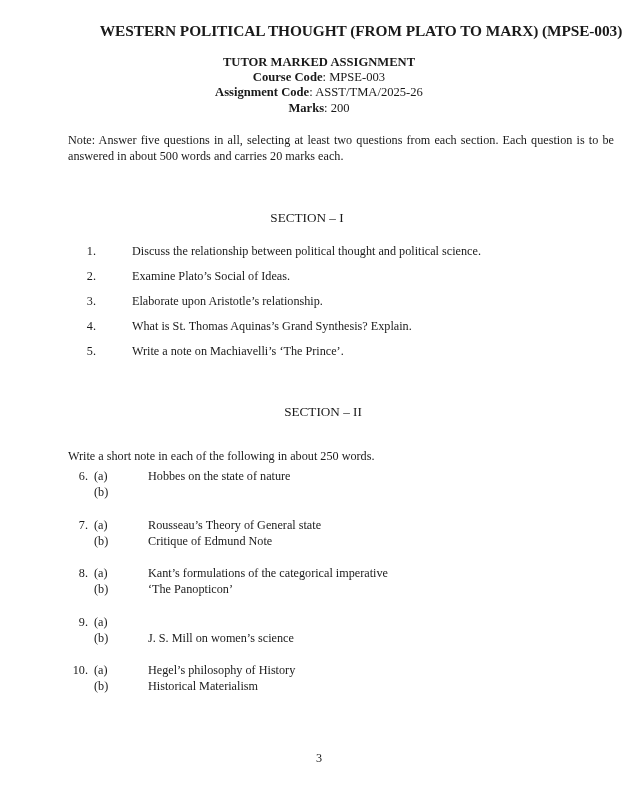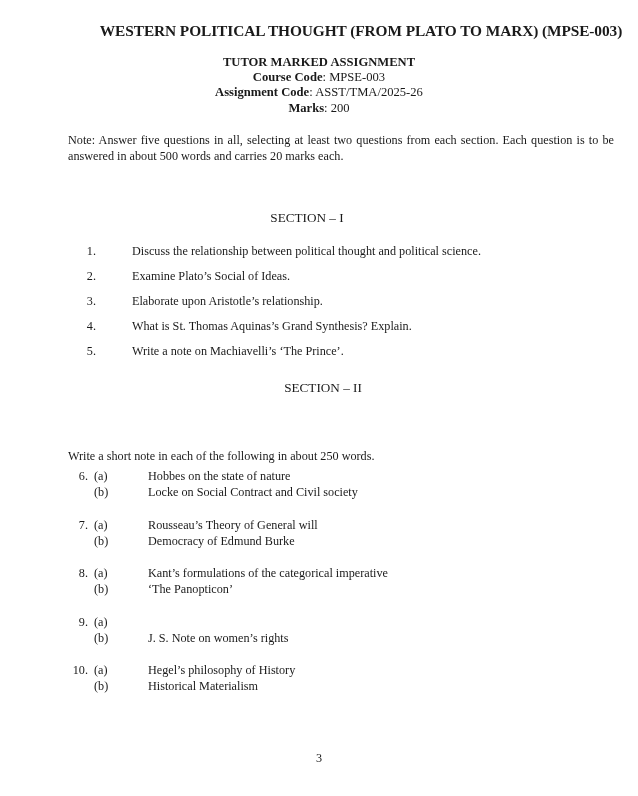--- a/index.html
+++ b/index.html
@@ -64,21 +64,21 @@
   .section-heading {
     position: absolute;
     left: 0;
     width: 558px;
     text-align: center;
     font-size: 13.2px;
     font-weight: normal;
     margin-left: 28px;
   }
   #section-1-heading { top: 210px; }
-  #section-2-heading { top: 380px; padding-left: 16px; }
+  #section-2-heading { top: 404px; padding-left: 16px; }
 
   
   .qlist {
     position: absolute;
     top: 243px;
     left: 0;
     width: 638px;
     font-size: 12.2px;
   }
   .qrow {
@@ -212,33 +212,32 @@
   <div class="qlist2">
 
     <div class="qgroup">
       <div class="qsubrow">
         <span class="qnum2">6.</span>
         <span class="qlabel2">(a)</span>
         <span class="qtext2">Hobbes on the state of nature</span>
       </div>
       <div class="qsubrow">
         <span class="qlabel2">(b)</span>
-        <span class="qtext2">Locke on Social Contract and Civil society</span>
       </div>
     </div>
 
     <div class="qgroup">
       <div class="qsubrow">
         <span class="qnum2">7.</span>
         <span class="qlabel2">(a)</span>
-        <span class="qtext2">Rousseau’s Theory of General will</span>
-      </div>
-      <div class="qsubrow">
-        <span class="qlabel2">(b)</span>
-        <span class="qtext2">Democracy of Edmund Burke</span>
+        <span class="qtext2">Rousseau’s Theory of General state</span>
+      </div>
+      <div class="qsubrow">
+        <span class="qlabel2">(b)</span>
+        <span class="qtext2">Critique of Edmund Note</span>
       </div>
     </div>
 
     <div class="qgroup">
       <div class="qsubrow">
         <span class="qnum2">8.</span>
         <span class="qlabel2">(a)</span>
         <span class="qtext2">Kant’s formulations of the categorical imperative</span>
       </div>
       <div class="qsubrow">
@@ -247,21 +246,21 @@
       </div>
     </div>
 
     <div class="qgroup">
       <div class="qsubrow">
         <span class="qnum2">9.</span>
         <span class="qlabel2">(a)</span>
       </div>
       <div class="qsubrow">
         <span class="qlabel2">(b)</span>
-        <span class="qtext2">J. S. Note on women’s rights</span>
+        <span class="qtext2">J. S. Mill on women’s science</span>
       </div>
     </div>
 
     <div class="qgroup">
       <div class="qsubrow">
         <span class="qnum2">10.</span>
         <span class="qlabel2">(a)</span>
         <span class="qtext2">Hegel’s philosophy of History</span>
       </div>
       <div class="qsubrow">

